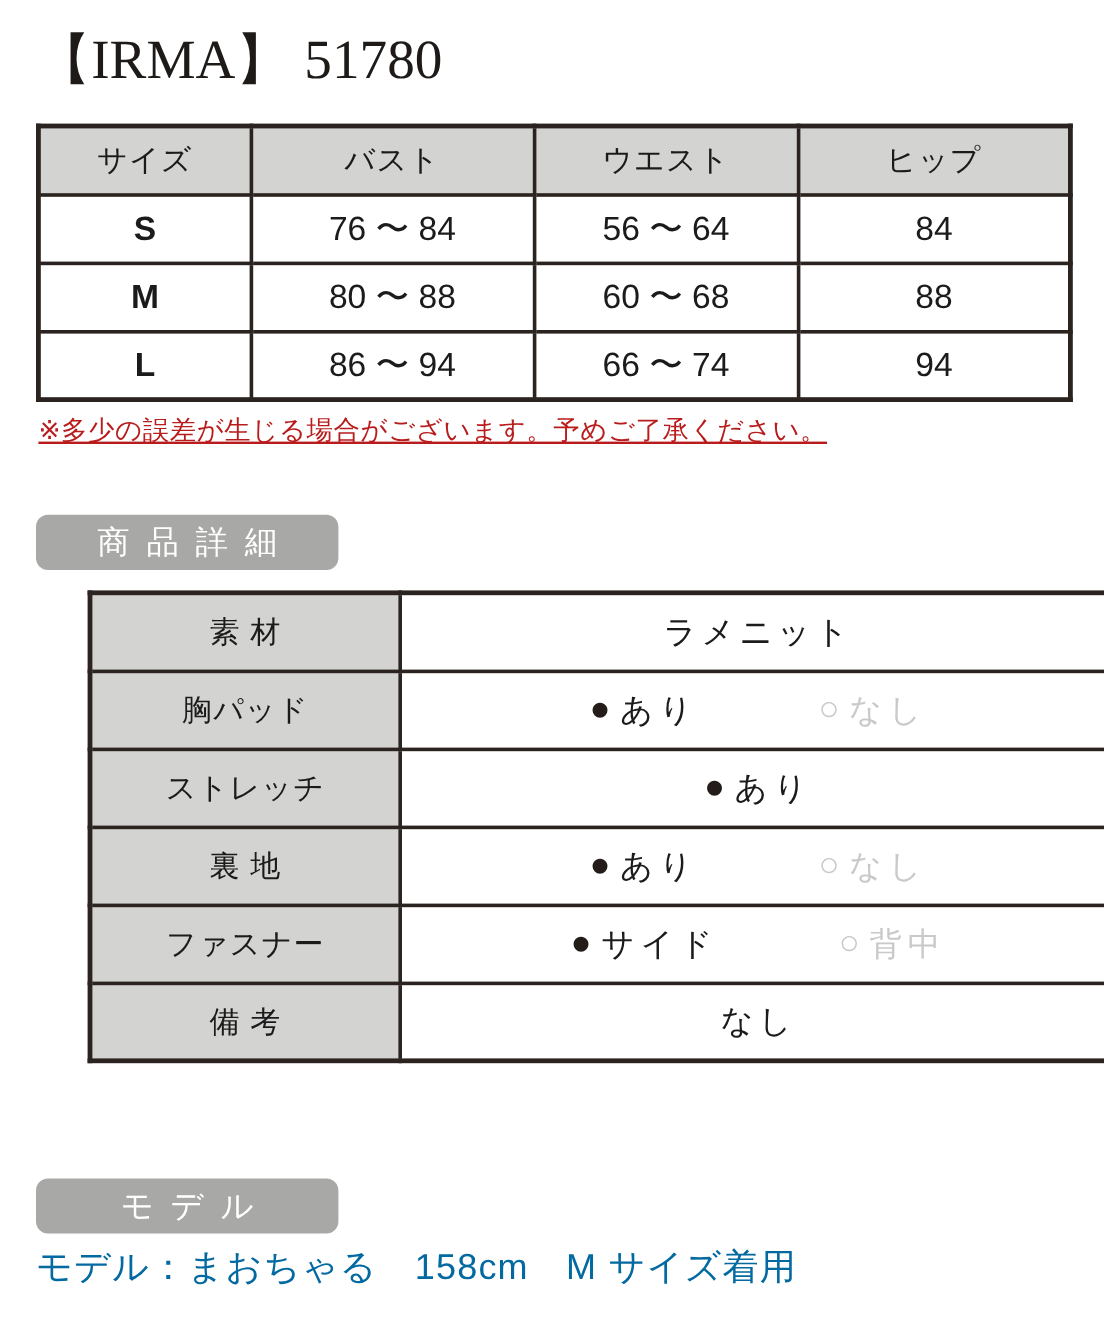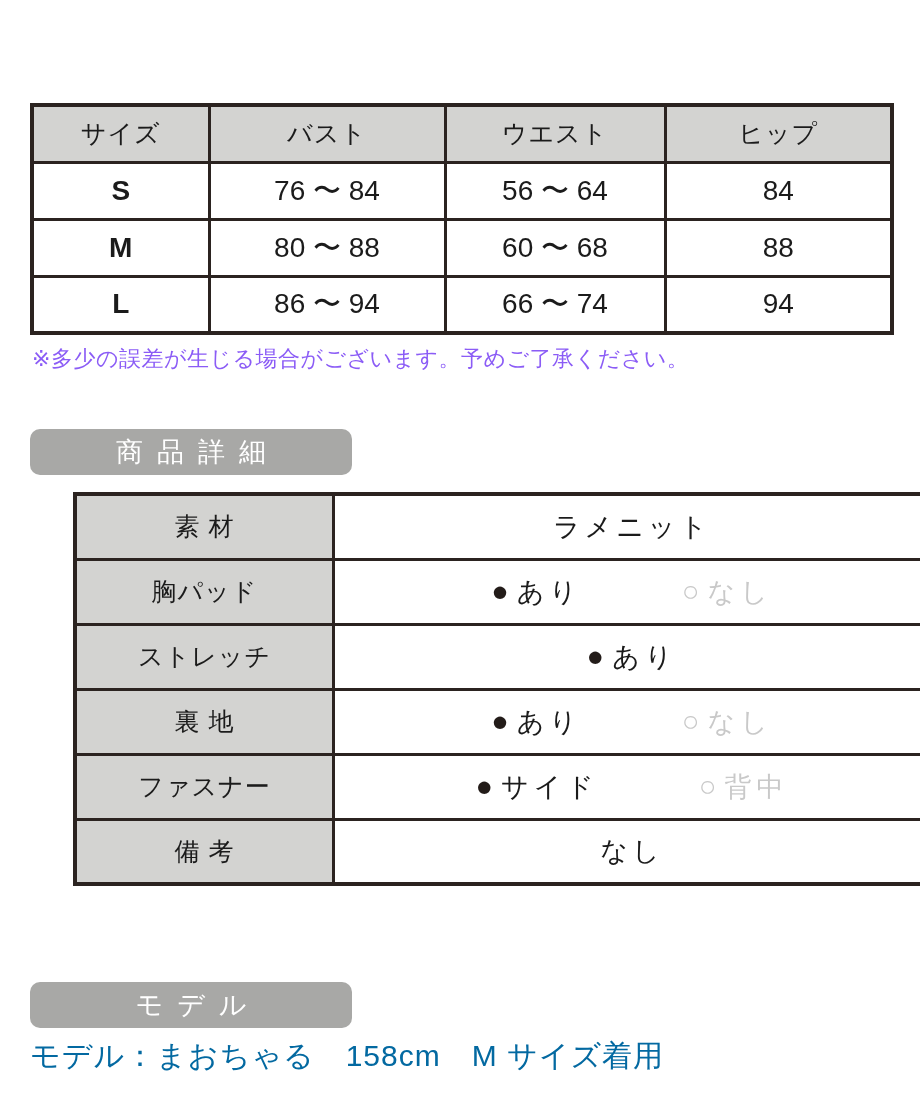--- a/index.html
+++ b/index.html
@@ -58,28 +58,29 @@
   .notes {
     position: absolute;
     left: 32px;
     top: 343px;
   }
   .notes p {
     margin: 0;
     font-size: 22px;
     line-height: 31px;
     letter-spacing: 0.5px;
-    color: #8b5cf6;
-    white-space: nowrap;
+    color: #b91c1c;
+    white-space: nowrap;
+    text-decoration: underline;
   }
   
   .badge {
     position: absolute;
     left: 30px;
-    width: 322px;
+    width: 252px;
     height: 46px;
     background: #a8a8a6;
     border-radius: 10px;
     color: #ffffff;
     font-size: 27px;
     line-height: 46px;
     text-align: center;
     letter-spacing: 14px;
     text-indent: 14px;
     white-space: nowrap;
@@ -148,20 +149,21 @@
     letter-spacing: 1px;
     color: #0369a1;
     white-space: nowrap;
   }
 </style>
 </head>
 <body>
 
 <div class="page">
 
+  <h1 class="title">【IRMA】 51780</h1>
 
   <table class="size-table">
     <colgroup>
       <col style="width:177px">
         <col style="width:236px">
         <col style="width:220px">
         <col style="width:227px">
     </colgroup>
     <thead>
       <tr>

